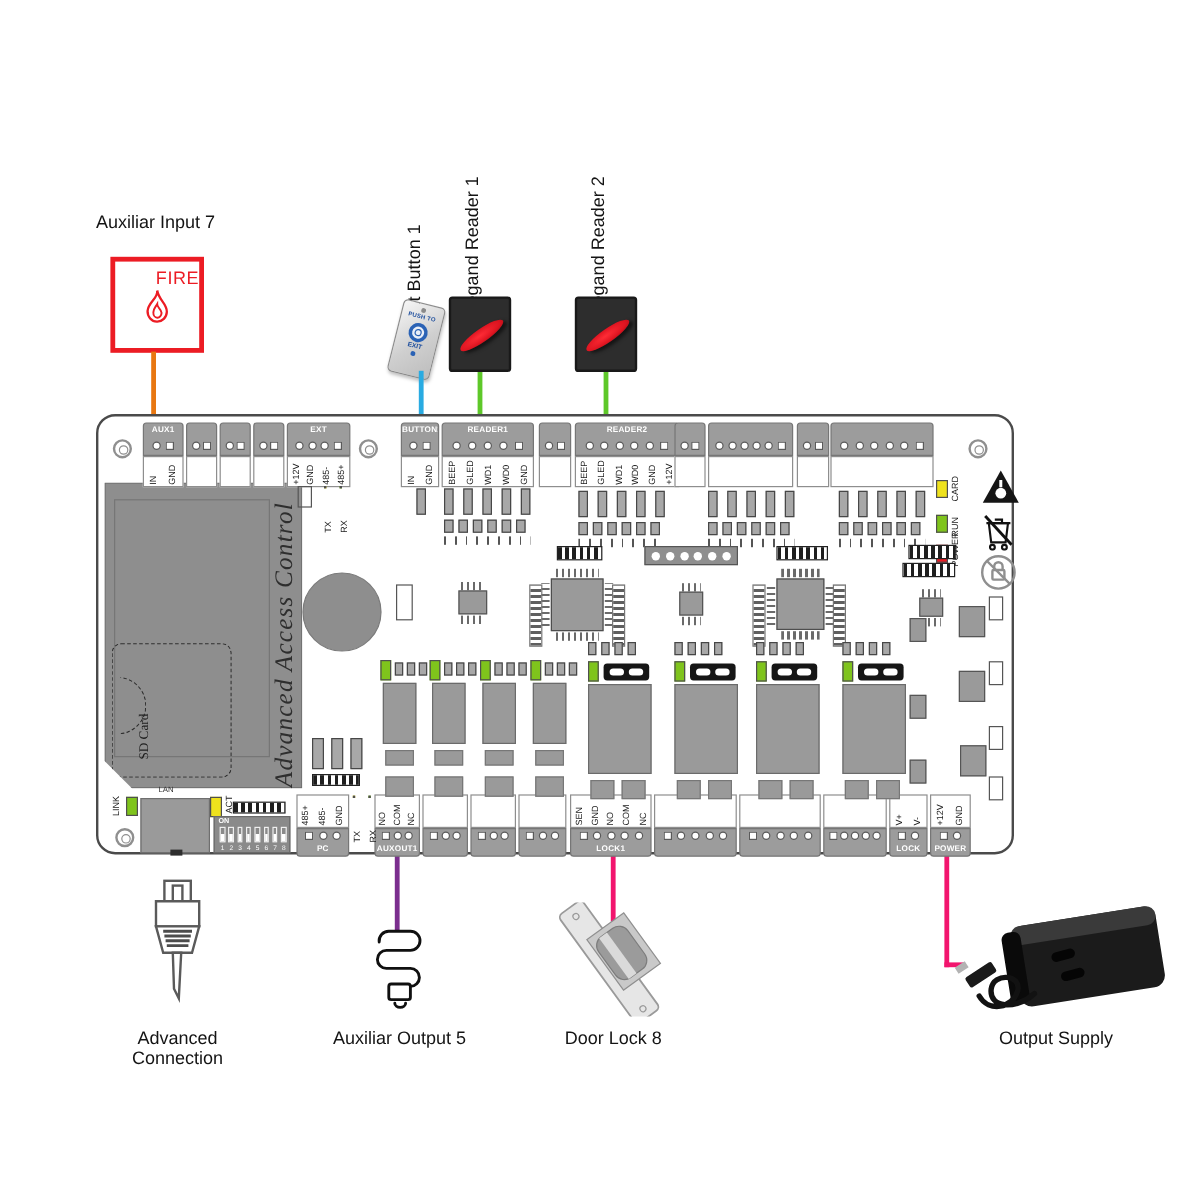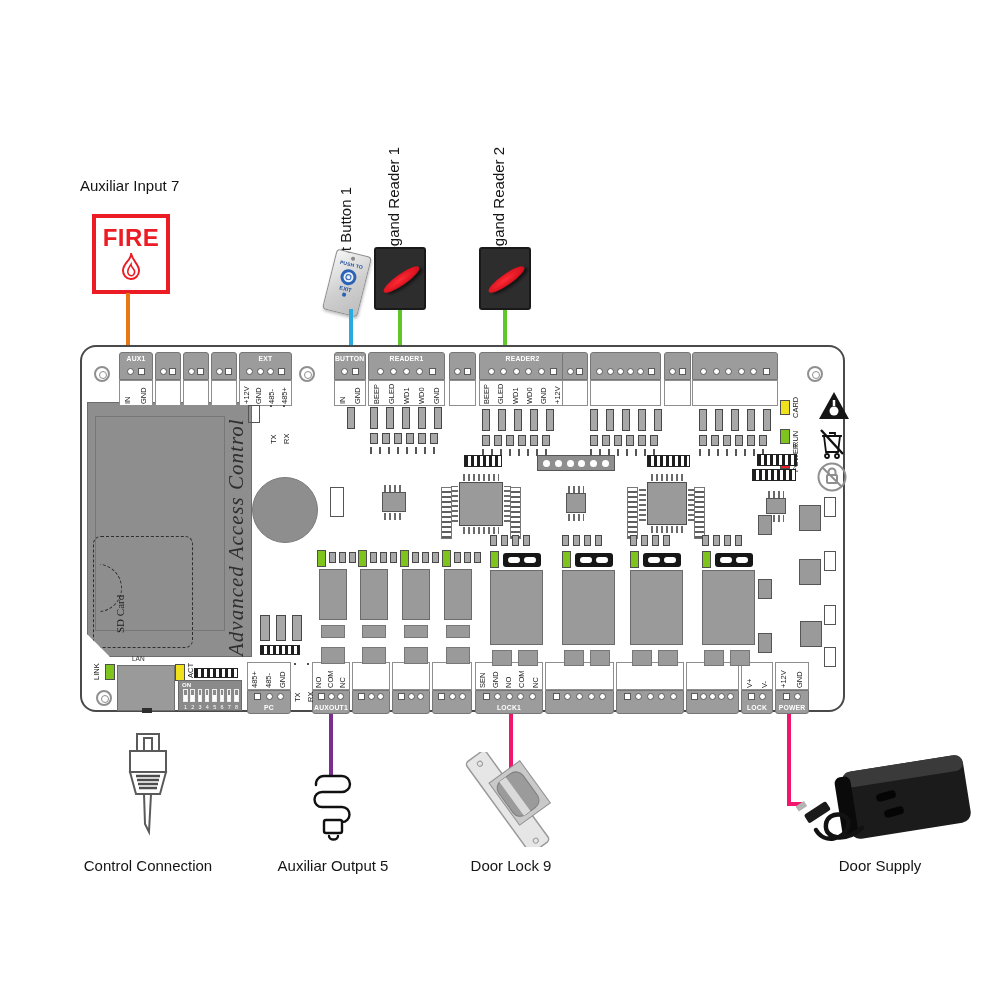--- a/index.html
+++ b/index.html
@@ -101,22 +101,22 @@
   .rj45 { position:absolute; left:35px; top:318px; width:58px; height:46px;
           background:#9a9a9a; border:1px solid #6f6f6f; }
   .rj45 i { position:absolute; left:24px; bottom:-3px; width:10px; height:5px; background:#2e2e2e; display:block; }
 
   
   .wire { position:absolute; }
 
   
   .firebox { position:absolute; left:92px; top:214px; width:78px; height:80px;
              border:4.5px solid var(--fire_red); background:#fff; text-align:center; }
-  .firetext { font-size:24px; font-weight:bold; letter-spacing:.5px;
-              color:var(--fire_red); margin-top:6px; }
+  .firetext { font-size:15px; font-weight:normal; letter-spacing:.5px;
+              color:var(--fire_red); margin-top:6px;text-align:right; }
 
   
   .exitbtn { position:absolute; left:329px; top:252px; width:36px; height:62px;
              transform:rotate(14deg); border-radius:4px; border:1px solid #8d8d8d;
              background:linear-gradient(135deg,#f6f6f6,#cfcfcf 55%,#bdbdbd);
              box-shadow:1px 2px 3px rgba(0,0,0,.25); text-align:center; }
   .exitbtn .dotg { width:4px; height:4px; border-radius:50%; background:#8a8a8a; margin:3px auto 1px; }
   .exitbtn .t1 { font-size:5px; font-weight:bold; color:#1f4f9e; letter-spacing:.2px; }
   .exitbtn .ring { width:16px; height:16px; border:3px solid #2a62b5; border-radius:50%;
                    margin:2px auto 1px; background:#e9eef7; }
@@ -904,17 +904,17 @@
       <rect x="50" y="16" width="122" height="16" rx="8" fill="#3a3a3a"></rect>
       <rect x="42" y="20" width="16" height="60" rx="6" fill="#0a0a0a"></rect>
     </g>
     <rect x="80" y="44" width="20" height="8" rx="4" fill="#050505" transform="rotate(-15 90 48)"></rect>
     <rect x="88" y="60" width="20" height="8" rx="4" fill="#050505" transform="rotate(-15 98 64)"></rect>
     <path d="M66 80 C50 94 28 92 30 76 C32 62 56 64 52 78 C48 92 28 96 20 82" fill="none" stroke="#121212" stroke-width="4.5" stroke-linecap="round"></path>
     <rect x="8" y="60" width="26" height="10" rx="2" fill="#1a1a1a" transform="rotate(-33 20 64)"></rect>
     <rect x="0" y="56" width="10" height="6" fill="#b3b3b3" transform="rotate(-33 4 58)"></rect>
   </svg>
 
-  <div class="abs devlabel c" style="left:75px; top:857px; width:146px;">Control Connection</div>
+  <div class="abs devlabel c" style="left:75px; top:857px; width:146px;">Advanced Connection</div>
   <div class="abs devlabel c" style="left:258px; top:857px; width:150px;">Auxiliar Output 5</div>
-  <div class="abs devlabel c" style="left:436px; top:857px; width:150px;">Door Lock 9</div>
-  <div class="abs devlabel c" style="left:805px; top:857px; width:150px;">Door Supply</div>
+  <div class="abs devlabel c" style="left:436px; top:857px; width:150px;">Door Lock 8</div>
+  <div class="abs devlabel c" style="left:805px; top:857px; width:150px;">Output Supply</div>
 </div>
 
 </body></html>

